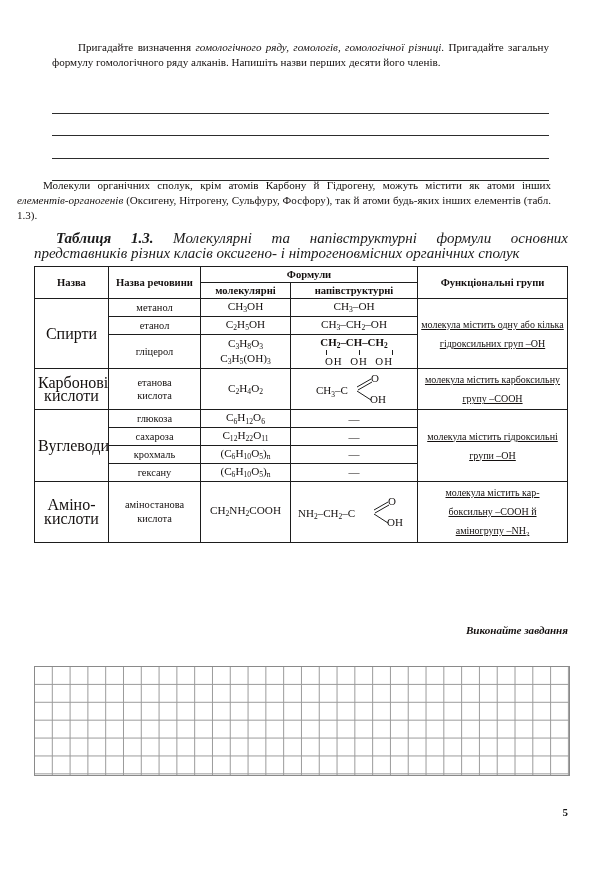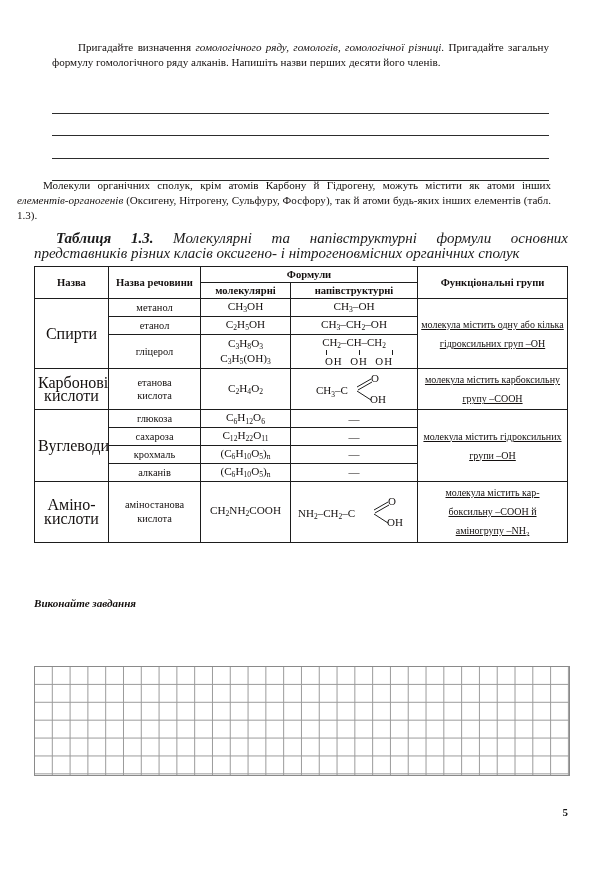--- a/index.html
+++ b/index.html
@@ -96,21 +96,21 @@
   sub { font-size: 0.68em; vertical-align: baseline; position: relative; top: 0.29em; }
 
   
   .glyc {
     display: inline-block;
     text-align: center;
     font-size: 10.9px;
     line-height: 12.4px;
     white-space: nowrap;
   }
-  .glyc .top { letter-spacing: 0px; }
+  .glyc .top { letter-spacing: 0px; font-weight: bold; }
   .glyc .bonds {
     display: block;
     height: 5px;
     position: relative;
   }
   .glyc .bonds i {
     position: absolute;
     top: 0;
     width: 1px;
     height: 5px;
@@ -259,34 +259,34 @@
           </span>
         </td>
         <td class="fn outer">молекула містить карбоксильну групу –СООН</td>
       </tr>
 
       <tr>
         <td class="cls outer" rowspan="4">Вуглеводи</td>
         <td class="nm">глюкоза</td>
         <td class="frm">C<sub>6</sub>H<sub>12</sub>O<sub>6</sub></td>
         <td class="dash">—</td>
-        <td class="fn outer" rowspan="4">молекула містить гідроксильних групи –ОН</td>
+        <td class="fn outer" rowspan="4">молекула містить гідроксильні групи –ОН</td>
       </tr>
       <tr>
         <td class="nm">сахароза</td>
         <td class="frm">C<sub>12</sub>H<sub>22</sub>O<sub>11</sub></td>
         <td class="dash">—</td>
       </tr>
       <tr>
         <td class="nm">крохмаль</td>
         <td class="frm">(C<sub>6</sub>H<sub>10</sub>O<sub>5</sub>)<sub>n</sub></td>
         <td class="dash">—</td>
       </tr>
       <tr>
-        <td class="nm">алканів</td>
+        <td class="nm">гексану</td>
         <td class="frm">(C<sub>6</sub>H<sub>10</sub>O<sub>5</sub>)<sub>n</sub></td>
         <td class="dash">—</td>
       </tr>
 
       <tr>
         <td class="cls outer">Аміно-<br>кислоти</td>
         <td class="nm">аміностанова<br>кислота</td>
         <td class="frm">CH<sub>2</sub>NH<sub>2</sub>COOH</td>
         <td>
           <span class="cooh" style="width:112px;">
@@ -299,20 +299,20 @@
             <span class="ox" style="left:90px;">O</span>
             <span class="oh" style="left:89px;">OH</span>
           </span>
         </td>
         <td class="fn outer">молекула містить кар-<br>боксильну –СООН й<br>аміногрупу –NH<sub>2</sub></td>
       </tr>
     </tbody>
   </table>
 
 
-  <div class="para bi" style="left:34px; top:596px; width:534px; text-align:left;">Виконайте завдання</div>
+  <div class="para bi" style="left:34px; top:623px; width:534px; text-align:right;">Виконайте завдання</div>
 
 
   <div class="grid"></div>
 
   <div class="pageno">5</div>
 
 </div>
 
 </body></html>

